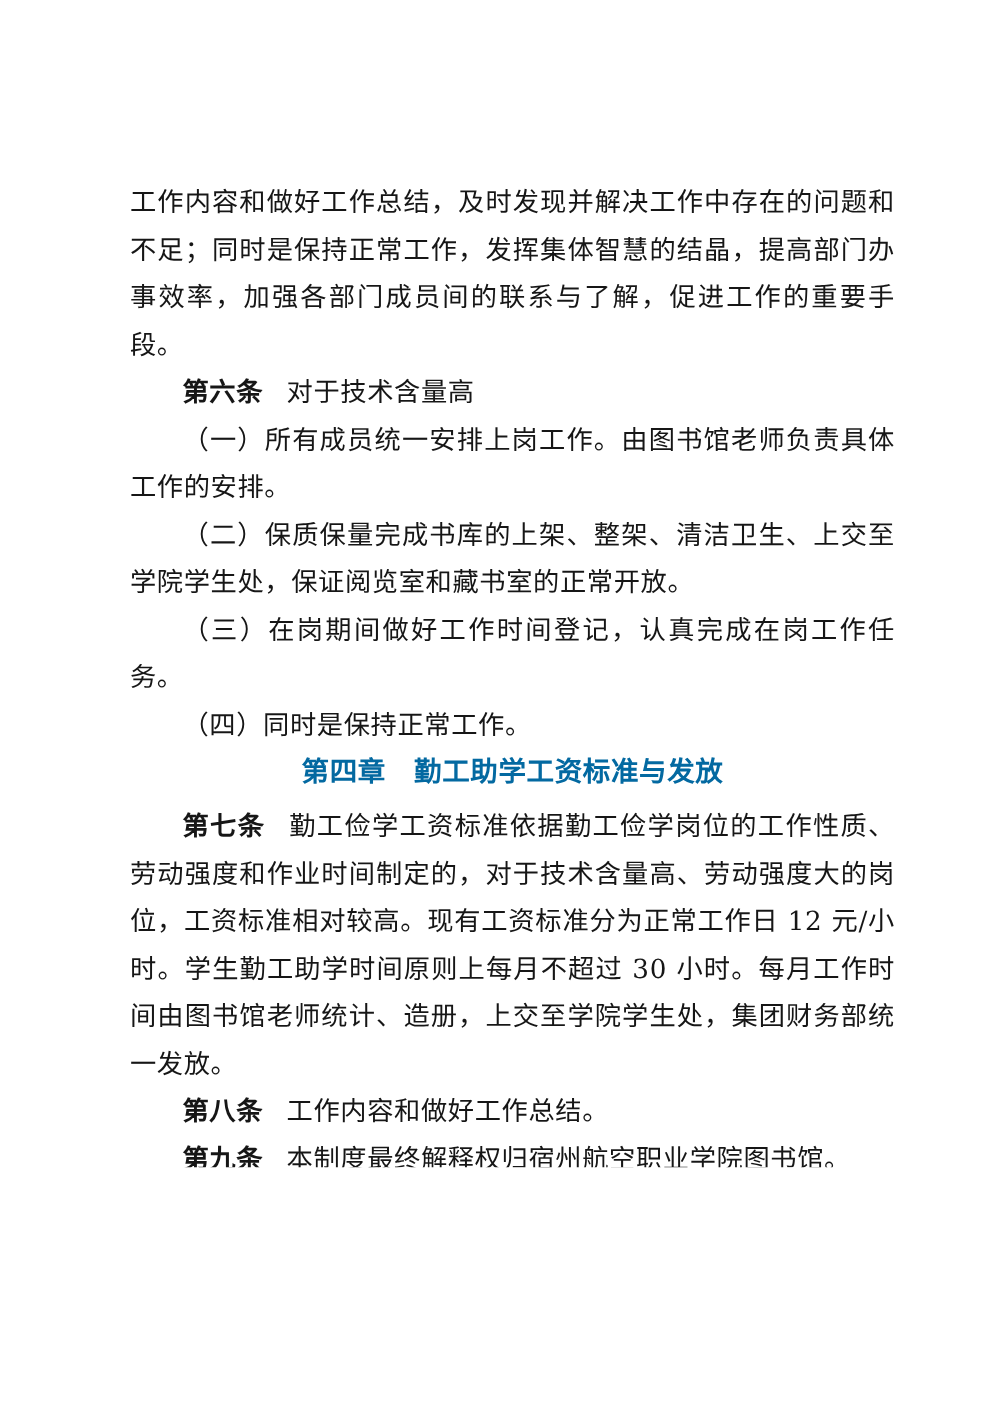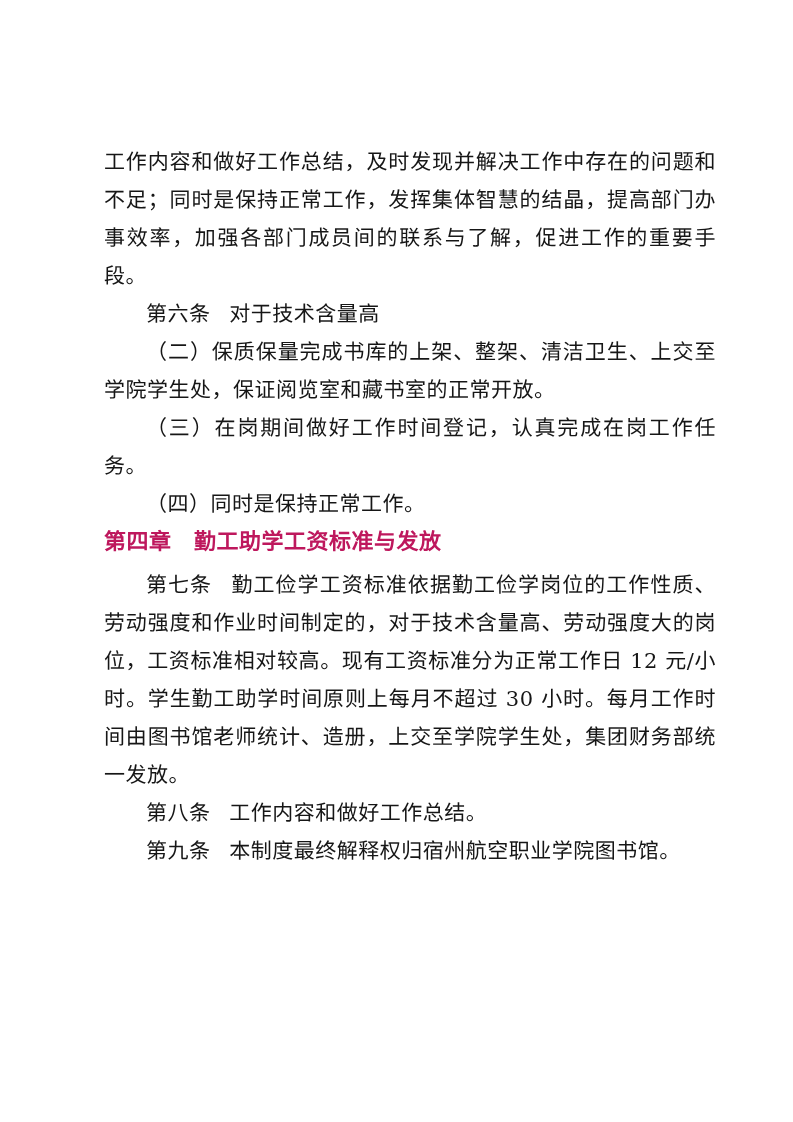--- a/index.html
+++ b/index.html
@@ -27,50 +27,53 @@
     letter-spacing: 0.5px;
   }
   p.para {
     margin: 0;
     padding: 0;
   }
   p.indent {
     text-indent: 2em;
   }
   .article-label {
-    font-weight: normal;
+    font-weight: bold;
     margin-right: 0.55em;
   }
   h2.chapter {
     margin: 0 0 5px 0;
     padding: 0;
-    text-align: left;
+    text-align: center;
     text-indent: 0;
     font-family: Liberation Serif, serif;
     font-weight: bold;
     font-size: 22px;
     line-height: 38px;
-    color: #be185d;
+    color: #0369a1;
   }
 </style>
 </head>
 <body>
 
 <div class="page">
   <div class="text-block">
 
     <p class="para">
       <span>工作内容和做好工作总结，及时发现并解决工作中存在的问题和不足；同时是保持正常工作，发挥集体智慧的结晶，提高部门办事效率，加强各部门成员间的联系与了解，促进工作的重要手段。</span>
     </p>
 
     <p class="para indent">
       <span class="article-label">第六条</span>
       <span>对于技术含量高</span>
     </p>
 
+    <p class="para indent">
+      <span>（一）所有成员统一安排上岗工作。由图书馆老师负责具体工作的安排。</span>
+    </p>
 
     <p class="para indent">
       <span>（二）保质保量完成书库的上架、整架、清洁卫生、上交至学院学生处，保证阅览室和藏书室的正常开放。</span>
     </p>
 
     <p class="para indent">
       <span>（三）在岗期间做好工作时间登记，认真完成在岗工作任务。</span>
     </p>
 
     <p class="para indent">

